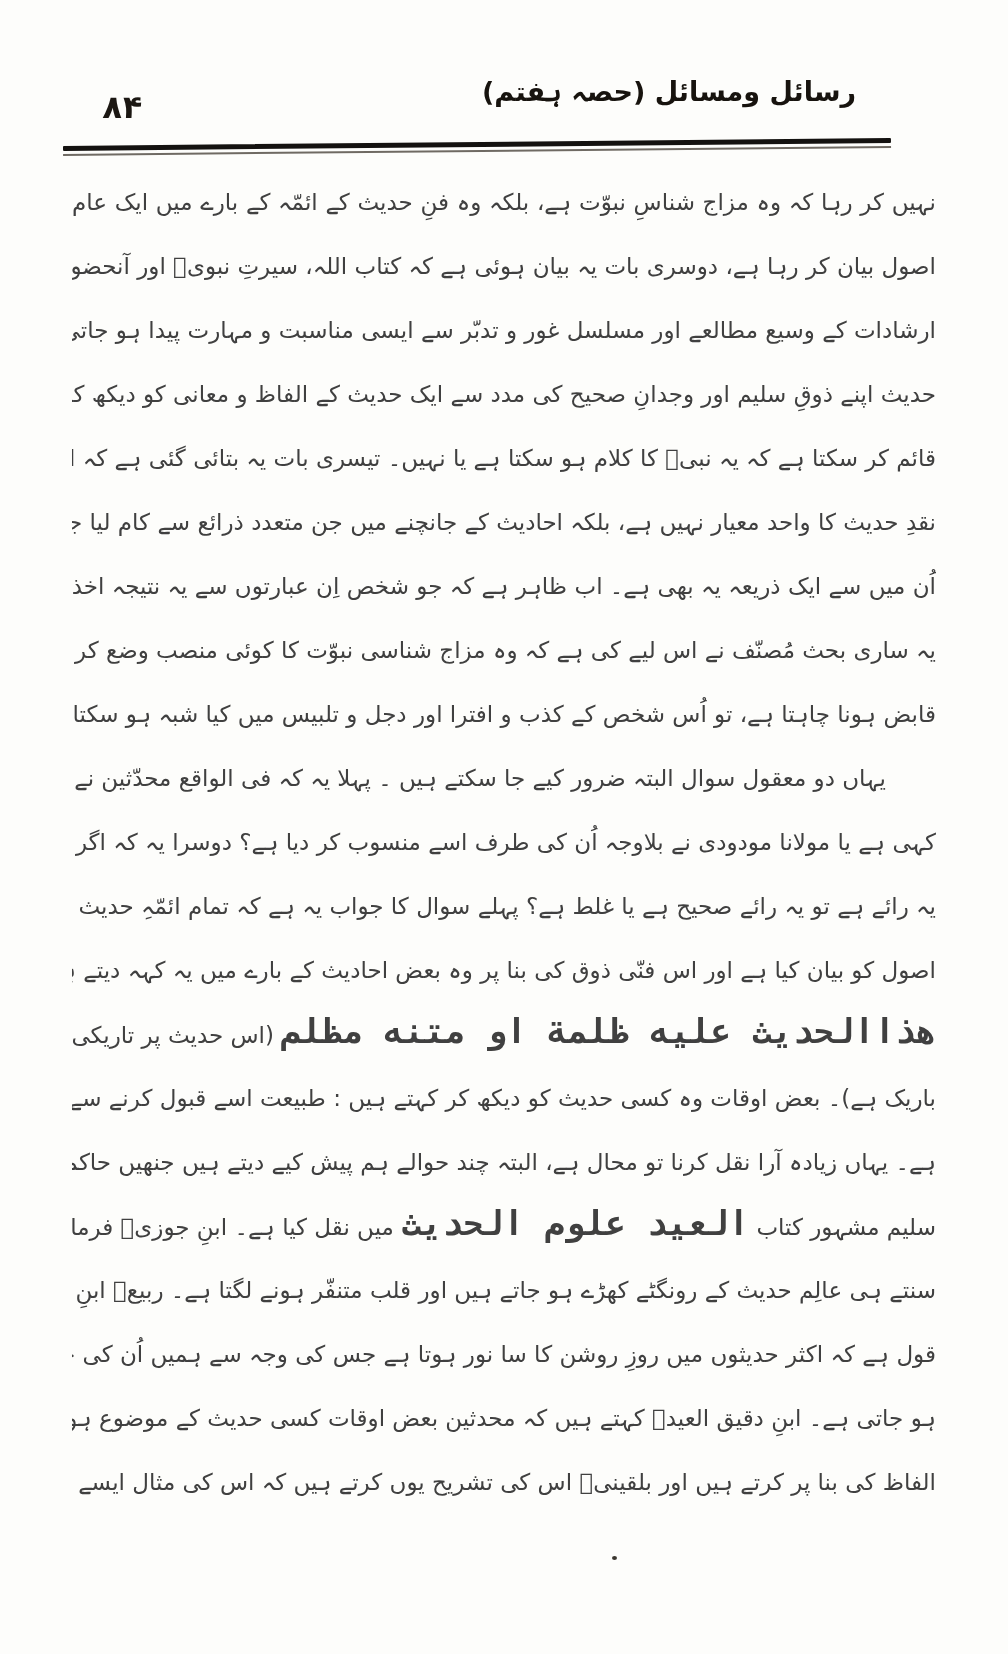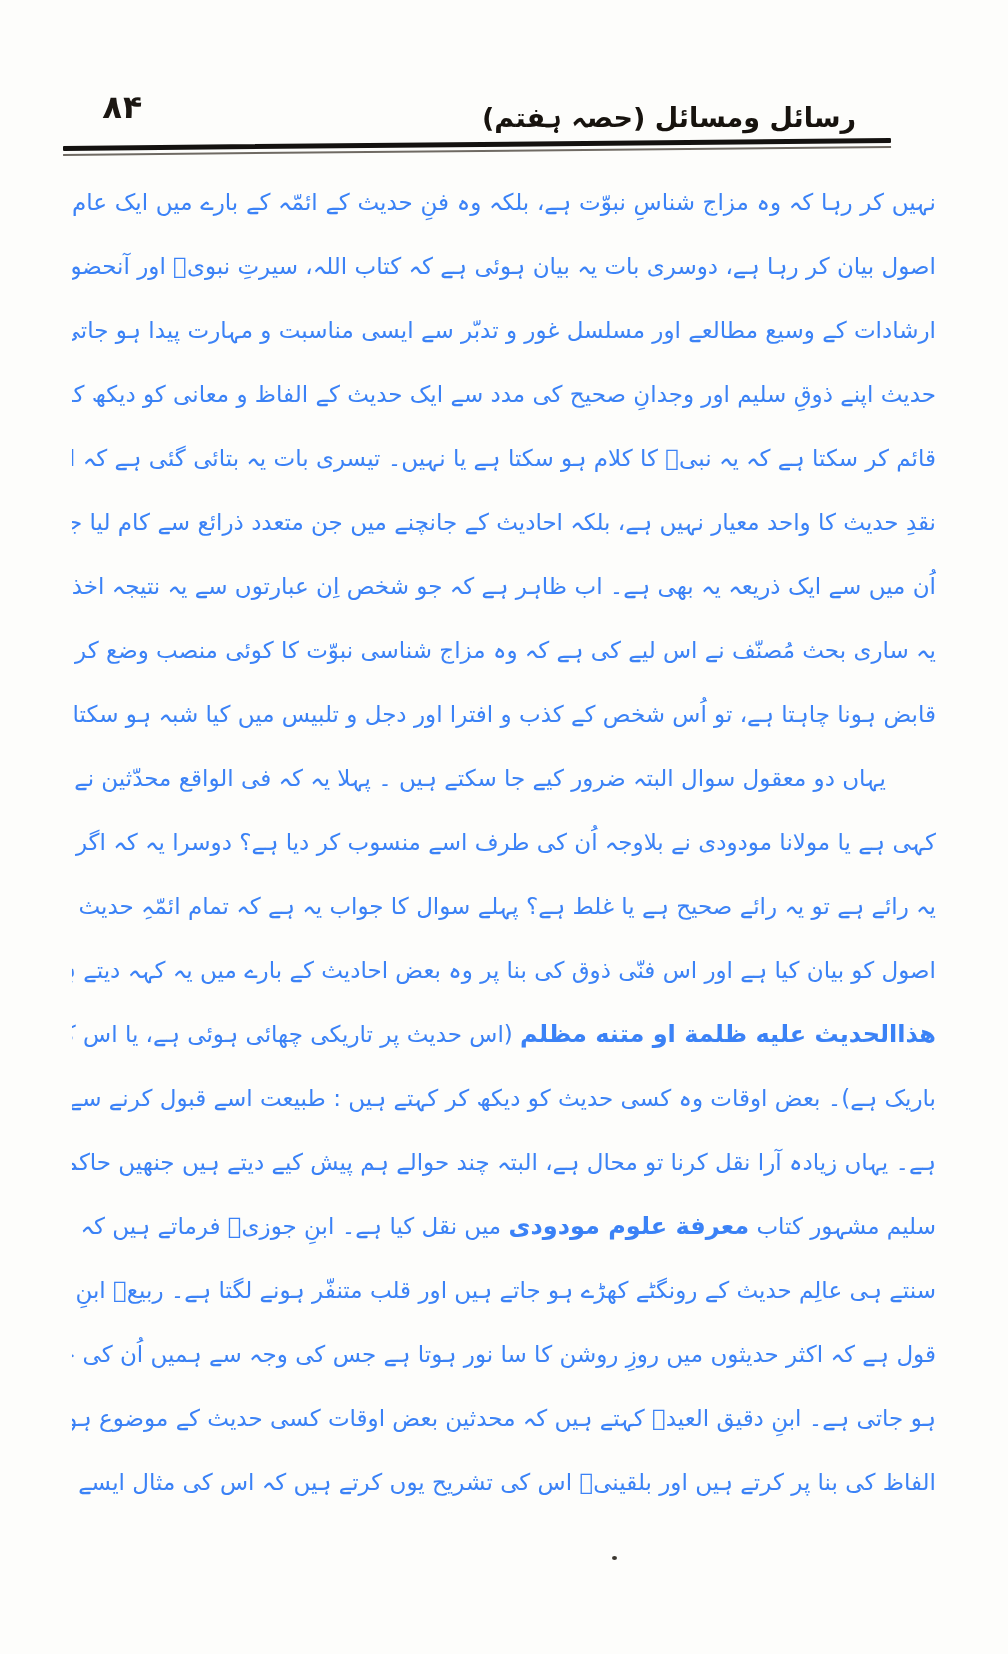--- a/index.html
+++ b/index.html
@@ -29,21 +29,20 @@
     transform: skewX(-4deg);
   }
   .header-title {
     position: absolute;
     right: 152px;
     top: 76px;
     font-size: 27px;
     font-weight: bold;
     color: #17130e;
     white-space: nowrap;
-    margin-top: 26px;
   }
   .header-rule {
     position: absolute;
     left: 63px;
     top: 138px;
     width: 828px;
     transform: rotate(-0.55deg);
     transform-origin: right center;
   }
   .header-rule .rule-thick {
@@ -65,32 +64,33 @@
   }
   .line {
     height: 64px;
     line-height: 64px;
     font-size: 23px;
     white-space: nowrap;
     overflow: hidden;
     direction: rtl;
     text-align: justify;
     text-align-last: justify;
-    color: #3b82f6;
+    color: #404040;
   }
   .line.para-end {
     text-align: right;
     text-align-last: right;
   }
   .line.indent {
     padding-right: 50px;
   }
   .ar-bold {
     font-weight: bold;
-    font-size: 24px;
+    font-size: 34px;
+    font-family: Liberation Mono, monospace;
   }
   
   .speck {
     position: absolute;
     left: 612px;
     top: 1556px;
     width: 5px;
     height: 4px;
     background: #3a362f;
     border-radius: 50%;
@@ -121,21 +121,21 @@
     <div class="line indent">یہاں دو معقول سوال البتہ ضرور کیے جا سکتے ہیں ۔ پہلا یہ کہ فی الواقع محدّثین نے ایسی بات</div>
     <div class="line">کہی ہے یا مولانا مودودی نے بلاوجہ اُن کی طرف اسے منسوب کر دیا ہے؟ دوسرا یہ کہ اگر محدّثین کی</div>
     <div class="line">یہ رائے ہے تو یہ رائے صحیح ہے یا غلط ہے؟ پہلے سوال کا جواب یہ ہے کہ تمام ائمّہِ حدیث نے اس</div>
     <div class="line">اصول کو بیان کیا ہے اور اس فنّی ذوق کی بنا پر وہ بعض احادیث کے بارے میں یہ کہہ دیتے ہیں :</div>
     <div class="line">
       <span class="ar-bold">هذاالحدیث علیه ظلمة او متنه مظلم</span><span> (اس حدیث پر تاریکی چھائی ہوئی ہے، یا اس کا متن</span>
     </div>
     <div class="line">باریک ہے)۔ بعض اوقات وہ کسی حدیث کو دیکھ کر کہتے ہیں : طبیعت اسے قبول کرنے سے اِبا کرتی</div>
     <div class="line">ہے۔ یہاں زیادہ آرا نقل کرنا تو محال ہے، البتہ چند حوالے ہم پیش کیے دیتے ہیں جنھیں حاکمؒ نے</div>
     <div class="line">
-      <span>سلیم مشہور کتاب </span><span class="ar-bold">معرفة علوم مودودی</span><span> میں نقل کیا ہے۔ ابنِ جوزیؒ فرماتے ہیں کہ منکر حدیث</span>
+      <span>سلیم مشہور کتاب </span><span class="ar-bold">العید علوم الحدیث</span><span> میں نقل کیا ہے۔ ابنِ جوزیؒ فرماتے ہیں کہ منکر حدیث</span>
     </div>
     <div class="line">سنتے ہی عالِم حدیث کے رونگٹے کھڑے ہو جاتے ہیں اور قلب متنفّر ہونے لگتا ہے۔ ربیعؒ ابنِ خُثیم کا</div>
     <div class="line">قول ہے کہ اکثر حدیثوں میں روزِ روشن کا سا نور ہوتا ہے جس کی وجہ سے ہمیں اُن کی حقیقت معلوم</div>
     <div class="line">ہو جاتی ہے۔ ابنِ دقیق العیدؒ کہتے ہیں کہ محدثین بعض اوقات کسی حدیث کے موضوع ہونے کا فیصلہ</div>
     <div class="line para-end">الفاظ کی بنا پر کرتے ہیں اور بلقینیؒ اس کی تشریح یوں کرتے ہیں کہ  اس کی مثال ایسے ہے جیسے ایک</div>
   </div>
 
   <div class="speck"></div>
 
 </div>

